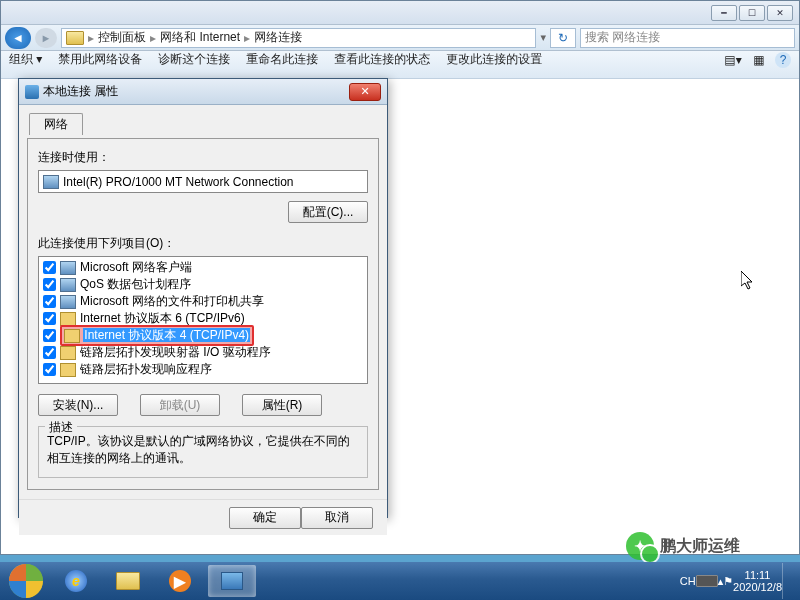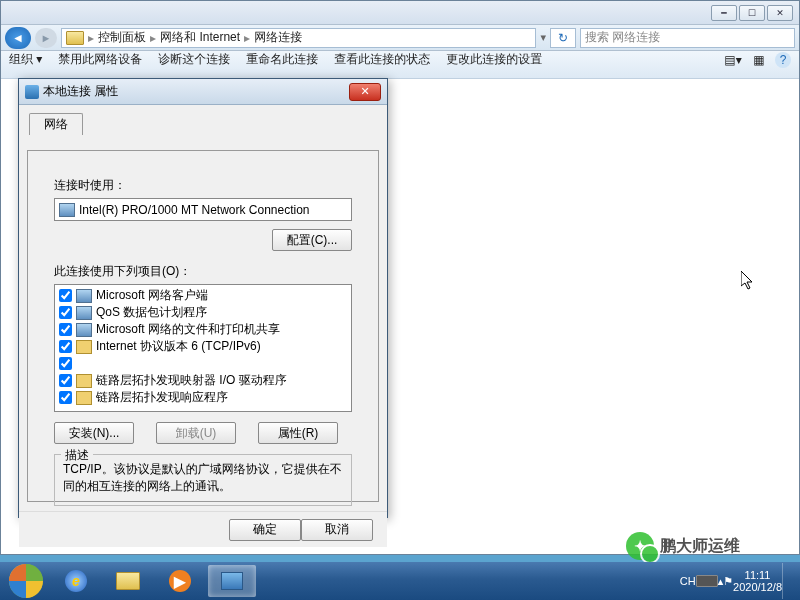--- a/index.html
+++ b/index.html
@@ -26,21 +26,21 @@
 
 
 .dialog { position: absolute; left: 18px; top: 78px; width: 370px; height: 440px; background: #f0f0f0; border: 1px solid #3c5a78; box-shadow: 2px 2px 10px rgba(0,0,0,0.3); }
 .dialog-titlebar { height: 26px; background: linear-gradient(#e6eef7,#c9d9e9); display: flex; align-items: center; padding: 0 6px; color: #000; font-size: 12px; border-bottom: 1px solid #9ab0c6; }
 .dialog-titlebar .spacer { flex: 1; }
 .dlg-close { width: 32px; height: 18px; border-radius: 3px; background: linear-gradient(#f08070,#c83020); color: #fff; display:flex; align-items:center; justify-content:center; font-size:11px; border: 1px solid #9a2010; }
 .dlg-icon { width:14px; height:14px; margin-right:4px; background: linear-gradient(#6ab0e8,#2a70b0); border-radius:2px; }
 
 .tab-strip { height: 24px; display: flex; align-items: flex-end; padding-left: 10px; margin-top: 6px; }
 .tab { height: 22px; padding: 2px 14px 0; border: 1px solid #999; border-bottom: none; background: #f0f0f0; font-size: 12px; border-radius: 2px 2px 0 0; position: relative; z-index: 2; }
-.tab-panel { margin: 16px 8px 8px; border: 1px solid #999; background: #f0f0f0; padding: 26px; height: 352px; position: relative; top: -1px; }
+.tab-panel { margin: 4px 8px 8px; border: 1px solid #999; background: #f0f0f0; padding: 10px; height: 352px; position: relative; top: -1px; }
 
 .label { font-size: 12px; color: #000; margin-bottom: 4px; }
 .adapter-box { height: 23px; border: 1px solid #888; background: #fff; display: flex; align-items: center; padding: 0 4px; font-size: 12px; gap: 4px; }
 .adapter-icon { width:16px; height:14px; background: linear-gradient(#b0d4f0,#6090c0); border:1px solid #507090; }
 
 .cfg-row { display: flex; justify-content: flex-end; margin: 8px 0 12px; }
 .btn { min-width: 80px; height: 22px; border: 1px solid #888; background: linear-gradient(#fefefe,#e4e4e4); font-size: 12px; padding: 0 8px; display:flex; align-items:center; justify-content:center; border-radius: 2px; }
 
 .items-box { border: 1px solid #888; background: #fff; height: 128px; overflow: hidden; padding: 2px 0; }
 .item-row { display: flex; align-items: center; height: 17px; padding: 0 4px; font-size: 12px; gap: 4px; }
@@ -166,20 +166,21 @@
           <span class="item-icon net"></span>
           <span>Microsoft 网络的文件和打印机共享</span>
         </div>
       <div class="item-row">
           <input type="checkbox" checked="" style="">
           <span class="item-icon"></span>
           <span>Internet 协议版本 6 (TCP/IPv6)</span>
         </div>
       <div class="item-row">
           <input type="checkbox" checked="" style="">
+          <span class="item-sel"><span class="item-icon" style="vertical-align:middle;"></span> <span class="item-sel-inner">Internet 协议版本 4 (TCP/IPv4)</span></span>
         </div>
       <div class="item-row">
           <input type="checkbox" checked="" style="">
           <span class="item-icon"></span>
           <span>链路层拓扑发现映射器 I/O 驱动程序</span>
         </div>
       <div class="item-row">
           <input type="checkbox" checked="" style="">
           <span class="item-icon"></span>
           <span>链路层拓扑发现响应程序</span>

